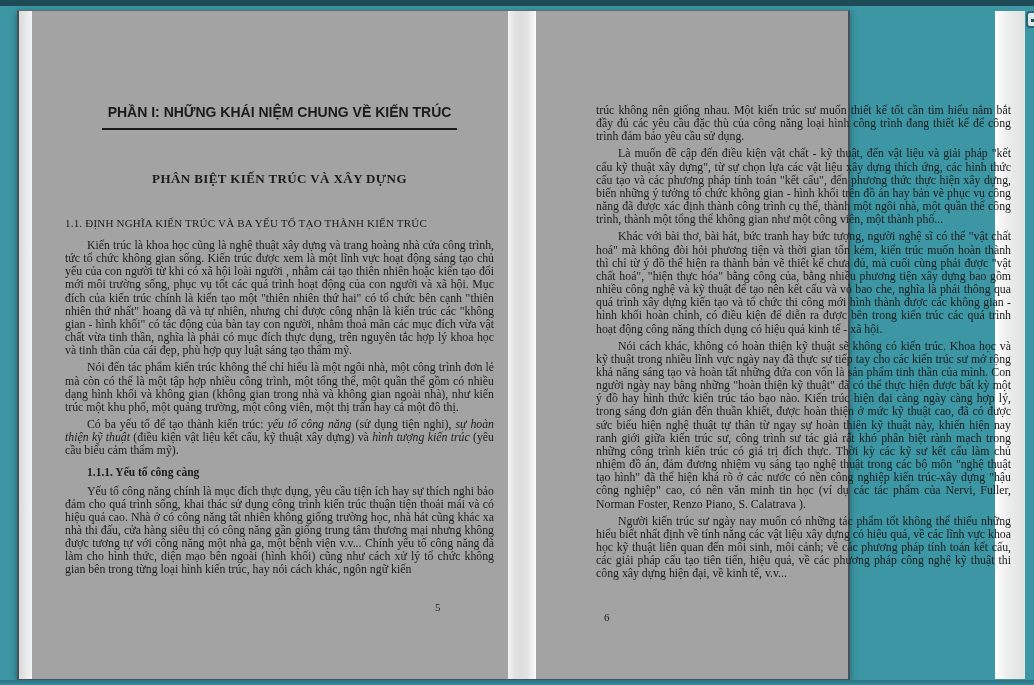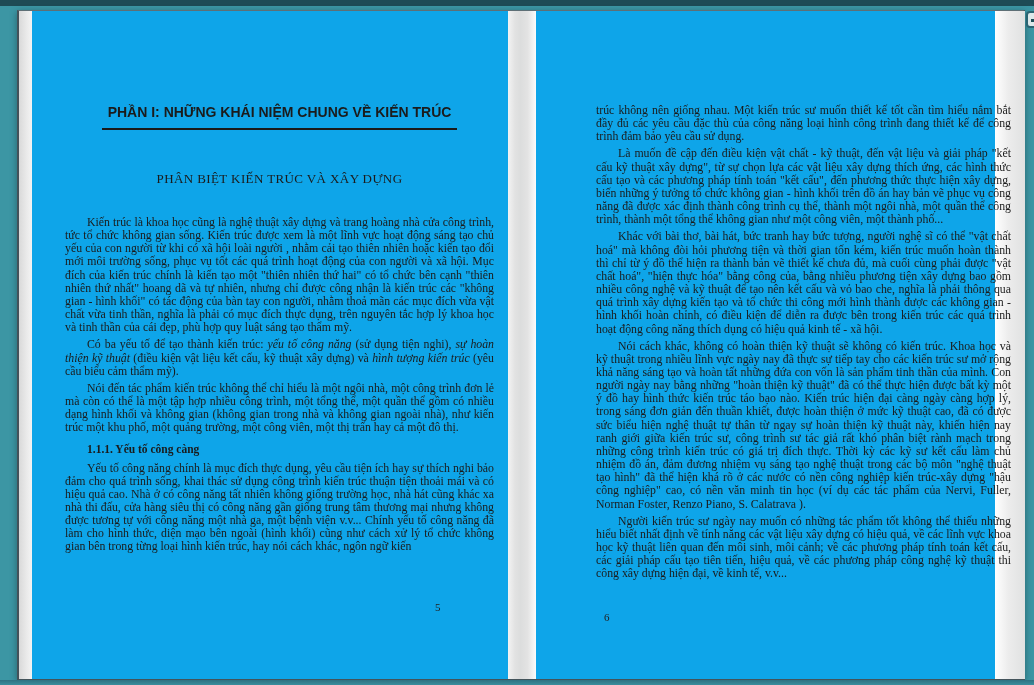--- a/index.html
+++ b/index.html
@@ -10,43 +10,43 @@
   }
   .top-bar{
     position:absolute;left:0;top:0;width:1034px;height:6px;
     background:#1E4B55;
   }
   .bottom-bar{
     position:absolute;left:0;bottom:0;width:1034px;height:5px;
     background:linear-gradient(180deg,#2E7181 0%,#3A8E9D 100%);
   }
   .spread{
-    position:absolute;left:17px;top:10px;width:1008px;height:670px;
-    background:#0ea5e9;box-sizing:border-box;
+    position:absolute;left:17px;top:10px;width:833px;height:670px;
+    background:#a3a3a3;box-sizing:border-box;
     border-left:2px solid #43525A;border-right:2px solid #43525A;
     border-top:1px solid #5E6F76;border-bottom:1px solid #44545B;
     box-shadow:0 2px 7px rgba(0,0,0,0.35);
   }
   .edge{position:absolute;top:0;height:100%;}
   .edge-left{left:0;width:13px;background:linear-gradient(90deg,#d9d9d9 0%,#e9e9e9 55%,#f4f4f4 100%);}
   .gutter{left:489px;width:28px;background:linear-gradient(90deg,#f3f3f3 0%,#e2e2e2 25%,#dcdddd 45%,#e3e3e3 70%,#fbfbfb 100%);}
   .edge-right{left:976px;width:30px;background:linear-gradient(90deg,#ffffff 0%,#ececec 45%,#e0e1e1 100%);}
   .page-content{
     position:absolute;color:#1b1b1b;
   }
   .page-content.left{left:46px;top:93px;width:429px;}
   .page-content.right{left:577px;top:93px;width:415px;}
   .blk-part-title{
     font-family:"Liberation Sans", sans-serif;font-weight:bold;
     font-size:14px;line-height:17px;text-align:center;
     width:fit-content;margin:0 auto 41px auto;padding:0 6px 7px 6px;
     border-bottom:2.5px solid #1a1a1a;white-space:nowrap;
   }
   .blk-chapter-label{text-align:center;font-weight:bold;font-size:11px;line-height:13px;margin:0 0 5px 0;}
-  .blk-chapter-title{text-align:center;font-weight:normal;font-size:13px;line-height:16px;letter-spacing:0.4px;margin:0 0 29px 0;}
+  .blk-chapter-title{text-align:center;font-weight:bold;font-size:13px;line-height:16px;letter-spacing:0.4px;margin:0 0 29px 0;}
   .blk-section-heading{font-size:11px;line-height:14px;letter-spacing:0.2px;margin:0 0 9px 0;white-space:nowrap;}
   .blk-subsection-heading{font-weight:bold;font-size:11.5px;line-height:14px;margin:7px 0 6px 22px;}
   .blk-paragraph,.blk-paragraph-continued{
     text-align:justify;font-size:11.8px;line-height:13.15px;margin:0 0 4px 0;
   }
   .blk-paragraph{text-indent:22px;}
   .blk-paragraph-continued{text-indent:0;}
   .run-italic{font-style:italic;}
   .pagenum{position:absolute;font-size:11px;color:#222;}
   .pagenum-left{left:416px;top:590px;}
@@ -68,23 +68,24 @@
   <div class="top-bar"></div>
 
   <div class="spread">
     <div class="edge edge-left"></div>
     <div class="edge gutter"></div>
     <div class="edge edge-right"></div>
 
     <div class="page-content left" id="page-0">
         <div class="blk-part-title">PHẦN I: NHỮNG KHÁI NIỆM CHUNG VỀ KIẾN TRÚC</div>
         <div class="blk-chapter-title">PHÂN BIỆT KIẾN TRÚC VÀ XÂY DỰNG</div>
+        <div class="blk-section-heading">1.1. ĐỊNH NGHĨA KIẾN TRÚC VÀ BA YẾU TỐ TẠO THÀNH KIẾN TRÚC</div>
         <div class="blk-paragraph">Kiến trúc là khoa học cũng là nghệ thuật xây dựng và trang hoàng nhà cửa công trình, tức tổ chức không gian sống. Kiến trúc được xem là một lĩnh vực hoạt động sáng tạo chủ yếu của con người từ khi có xã hội loài người , nhằm cải tạo thiên nhiên hoặc kiến tạo đổi mới môi trường sống, phục vụ tốt các quá trình hoạt động của con người và xã hội. Mục đích của kiến trúc chính là kiến tạo một "thiên nhiên thứ hai" có tổ chức bên cạnh "thiên nhiên thứ nhất" hoang dã và tự nhiên, nhưng chỉ được công nhận là kiến trúc các "không gian - hình khối" có tác động của bàn tay con người, nhằm thoả mãn các mục đích vừa vật chất vừa tinh thần, nghĩa là phải có mục đích thực dụng, trên nguyên tắc hợp lý khoa học và tinh thần của cái đẹp, phù hợp quy luật sáng tạo thẩm mỹ.</div>
+        <div class="blk-paragraph">Nói đến tác phẩm kiến trúc không thể chỉ hiểu là một ngôi nhà, một công trình đơn lẻ mà còn có thể là một tập hợp nhiều công trình, một tổng thể, một quần thể gồm có nhiều dạng hình khối và không gian (không gian trong nhà và không gian ngoài nhà), như kiến trúc một khu phố, một quảng trường, một công viên, một thị trấn hay cả một đô thị.</div>
         <div class="blk-paragraph"><span>Có ba yếu tố để tạo thành kiến trúc: </span><span class="run-italic">yếu tố công năng</span><span> (sử dụng tiện nghi), </span><span class="run-italic">sự hoàn thiện kỹ thuật</span><span> (điều kiện vật liệu kết cấu, kỹ thuật xây dựng) và </span><span class="run-italic">hình tượng kiến trúc</span><span> (yêu cầu biểu cảm thẩm mỹ).</span></div>
-        <div class="blk-paragraph">Nói đến tác phẩm kiến trúc không thể chỉ hiểu là một ngôi nhà, một công trình đơn lẻ mà còn có thể là một tập hợp nhiều công trình, một tổng thể, một quần thể gồm có nhiều dạng hình khối và không gian (không gian trong nhà và không gian ngoài nhà), như kiến trúc một khu phố, một quảng trường, một công viên, một thị trấn hay cả một đô thị.</div>
         <div class="blk-subsection-heading">1.1.1. Yếu tố công càng</div>
         <div class="blk-paragraph">Yếu tố công năng chính là mục đích thực dụng, yêu cầu tiện ích hay sự thích nghi bảo đảm cho quá trình sống, khai thác sử dụng công trình kiến trúc thuận tiện thoải mái và có hiệu quả cao. Nhà ở có công năng tất nhiên không giống trường học, nhà hát cũng khác xa nhà thi đấu, cửa hàng siêu thị có công năng gần giống trung tâm thương mại nhưng không được tương tự với công năng một nhà ga, một bệnh viện v.v... Chính yếu tố công năng đã làm cho hình thức, diện mạo bên ngoài (hình khối) cũng như cách xử lý tổ chức không gian bên trong từng loại hình kiến trúc, hay nói cách khác, ngôn ngữ kiến</div>
       </div>
     <div class="page-content right" id="page-1">
         <div class="blk-paragraph-continued">trúc không nên giống nhau. Một kiến trúc sư muốn thiết kế tốt cần tìm hiểu nắm bắt đầy đủ các yêu cầu đặc thù của công năng loại hình công trình đang thiết kế để công trình đảm bảo yêu cầu sử dụng.</div>
         <div class="blk-paragraph">Là muốn đề cập đến điều kiện vật chất - kỹ thuật, đến vật liệu và giải pháp "kết cấu kỹ thuật xây dựng", từ sự chọn lựa các vật liệu xây dựng thích ứng, các hình thức cấu tạo và các phương pháp tính toán "kết cấu", đến phương thức thực hiện xây dựng, biến những ý tưởng tổ chức không gian - hình khối trên đồ án hay bản vẽ phục vụ công năng đã được xác định thành công trình cụ thể, thành một ngôi nhà, một quần thể công trình, thành một tổng thể không gian như một công viên, một thành phố...</div>
         <div class="blk-paragraph">Khác với bài thơ, bài hát, bức tranh hay bức tượng, người nghệ sĩ có thể "vật chất hoá" mà không đòi hỏi phương tiện và thời gian tốn kém, kiến trúc muốn hoàn thành thì chỉ từ ý đồ thể hiện ra thành bản vẽ thiết kế chưa đủ, mà cuối cùng phải được "vật chất hoá", "hiện thực hóa" bằng công của, bằng nhiều phương tiện xây dựng bao gồm nhiều công nghệ và kỹ thuật để tạo nên kết cấu và vỏ bao che, nghĩa là phải thông qua quá trình xây dựng kiến tạo và tổ chức thi công mới hình thành được các không gian - hình khối hoàn chỉnh, có điều kiện để diễn ra được bên trong kiến trúc các quá trình hoạt động công năng thích dụng có hiệu quả kinh tế - xã hội.</div>
         <div class="blk-paragraph">Nói cách khác, không có hoàn thiện kỹ thuật sẽ không có kiến trúc. Khoa học và kỹ thuật trong nhiều lĩnh vực ngày nay đã thực sự tiếp tay cho các kiến trúc sư mở rộng khả năng sáng tạo và hoàn tất những đứa con vốn là sản phẩm tinh thần của mình. Con người ngày nay bằng những "hoàn thiện kỹ thuật" đã có thể thực hiện được bất kỳ một ý đồ hay hình thức kiến trúc táo bạo nào. Kiến trúc hiện đại càng ngày càng hợp lý, trong sáng đơn giản đến thuần khiết, được hoàn thiện ở mức kỹ thuật cao, đã có được sức biểu hiện nghệ thuật tự thân từ ngay sự hoàn thiện kỹ thuật này, khiến hiện nay ranh giới giữa kiến trúc sư, công trình sư tác giả rất khó phân biệt rành mạch trong những công trình kiến trúc có giá trị đích thực. Thời kỳ các kỹ sư kết cấu làm chủ nhiệm đồ án, đảm đương nhiệm vụ sáng tạo nghệ thuật trong các bộ môn "nghệ thuật tạo hình" đã thể hiện khá rõ ở các nước có nền công nghiệp kiến trúc-xây dựng "hậu công nghiệp" cao, có nền văn minh tin học (ví dụ các tác phẩm của Nervi, Fuller, Norman Foster, Renzo Piano, S. Calatrava ).</div>
         <div class="blk-paragraph">Người kiến trúc sư ngày nay muốn có những tác phẩm tốt không thể thiếu những hiểu biết nhất định về tính năng các vật liệu xây dựng có hiệu quả, về các lĩnh vực khoa học kỹ thuật liên quan đến môi sinh, môi cảnh; về các phương pháp tính toán kết cấu, các giải pháp cấu tạo tiên tiến, hiệu quả, về các phương pháp công nghệ kỹ thuật thi công xây dựng hiện đại, về kinh tế, v.v...</div>
       </div>

